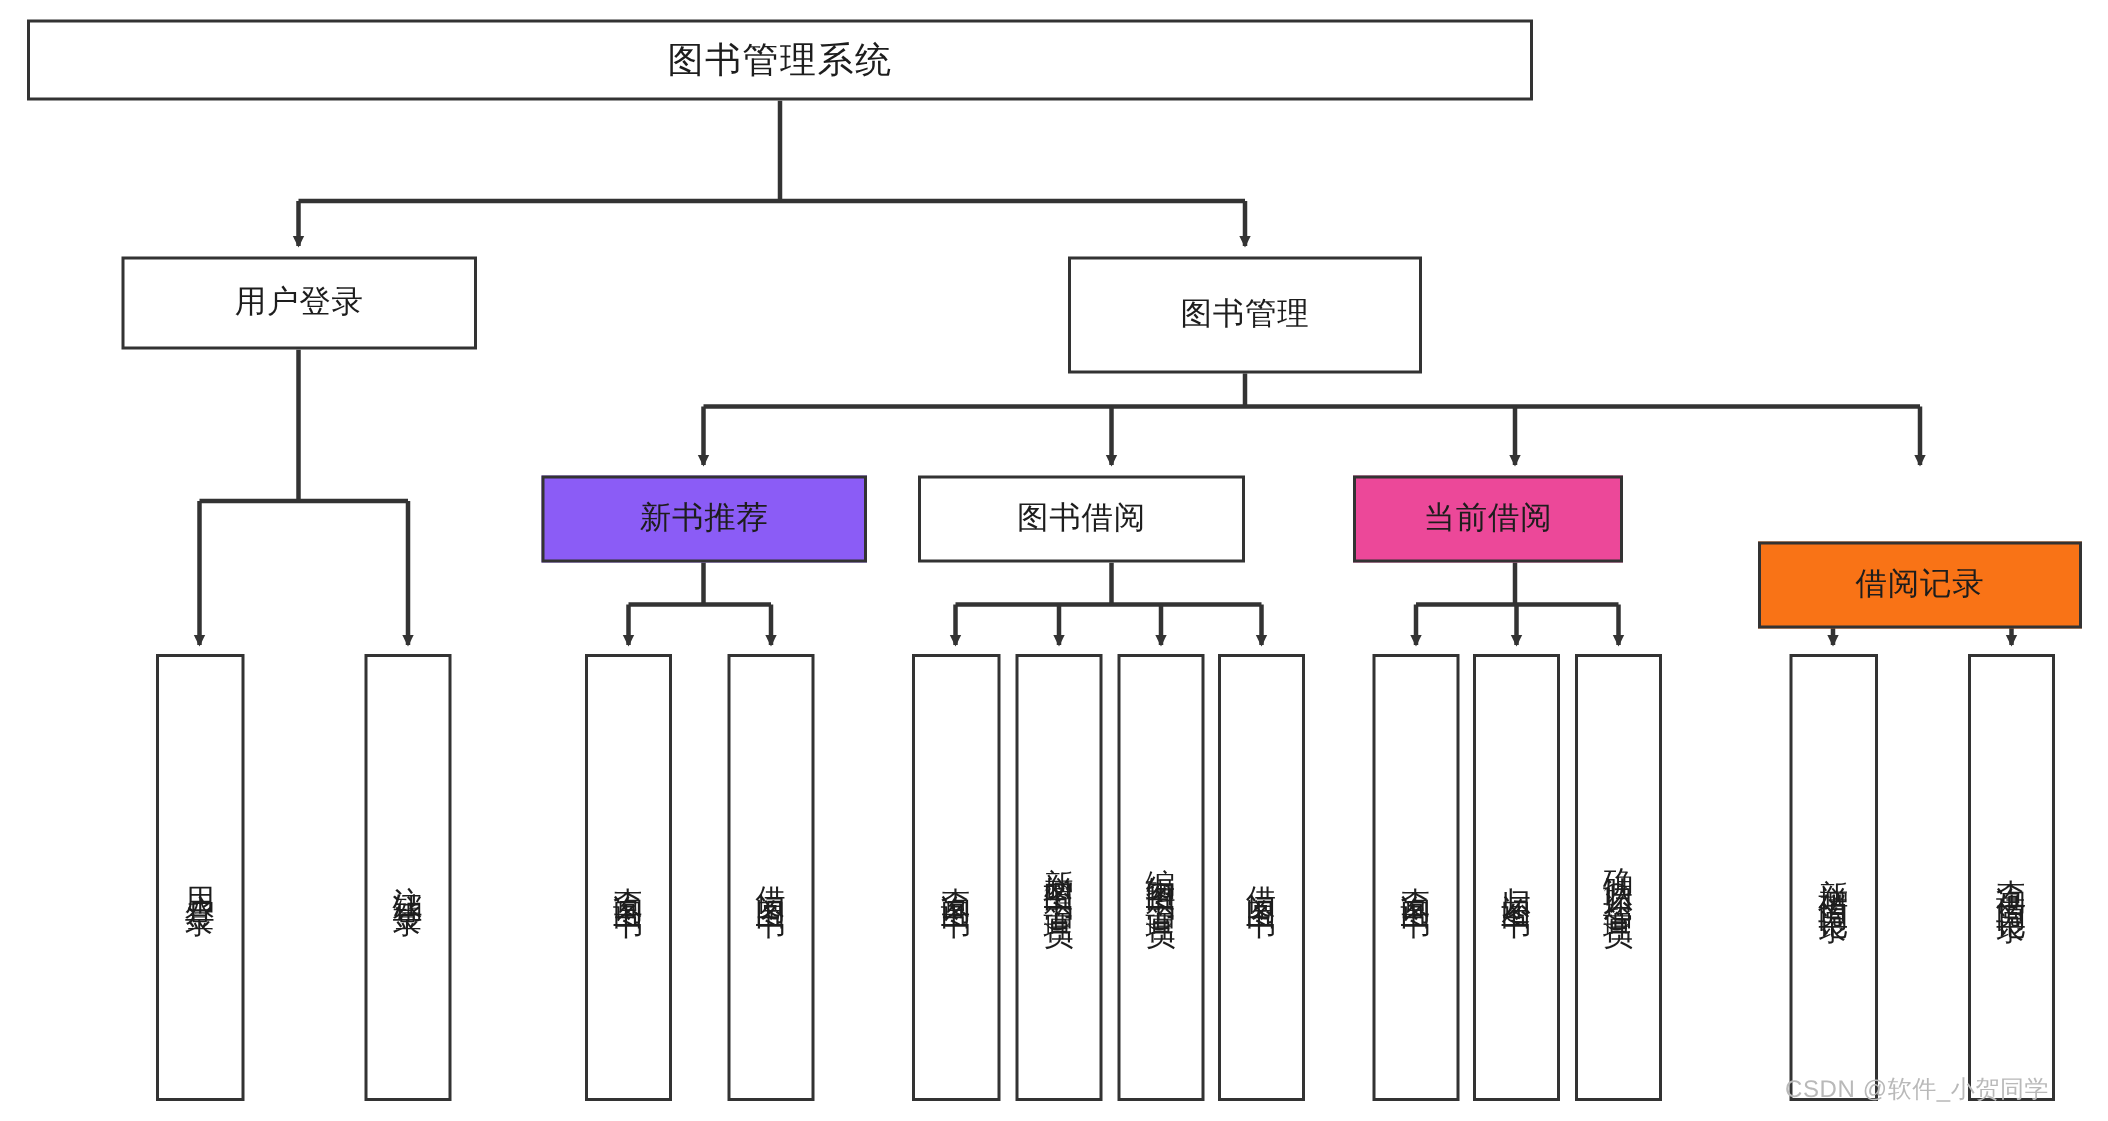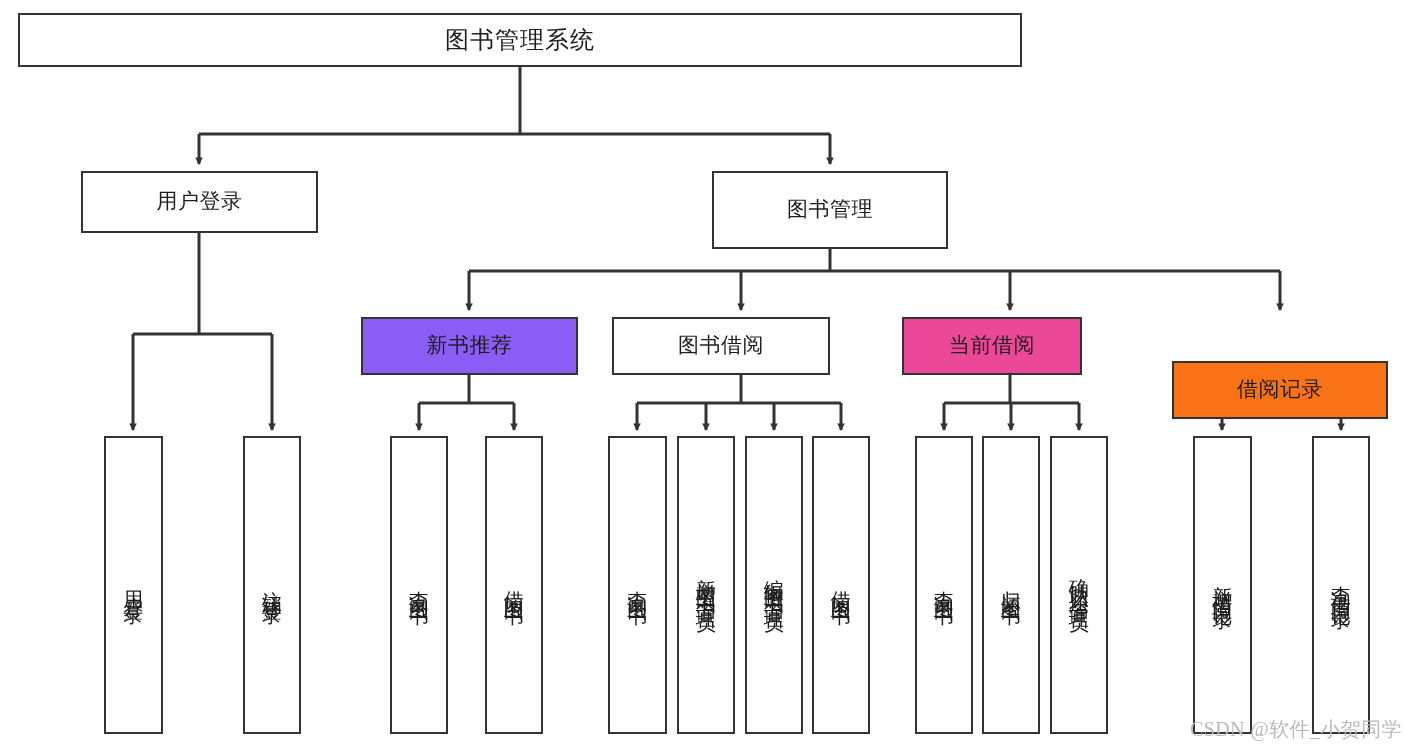--- a/index.html
+++ b/index.html
@@ -55,25 +55,25 @@
   }
   .node.v-node .vlabel {
     writing-mode: vertical-rl;
     text-orientation: upright;
     display: block;
     white-space: nowrap;
     letter-spacing: 5px;
   }
   .watermark {
     position: absolute;
-    font-size: 20px;
+    font-size: 16px;
     color: #b9b9b9;
     white-space: nowrap;
     letter-spacing: 0.4px;
-    font-family: Liberation Serif, serif;
+    font-family: Liberation Sans, sans-serif;
   }
 </style>
 </head>
 <body>
 
 <div id="diagram-root" style="background: rgb(255, 255, 255);">
 
   <svg id="edge-layer" viewBox="0 0 1405 747" width="1405" height="747" xmlns="http://www.w3.org/2000/svg">
     <defs>
       <marker id="arrowhead" markerWidth="9" markerHeight="9" refX="7.2" refY="4.2" orient="auto" markerUnits="userSpaceOnUse">

